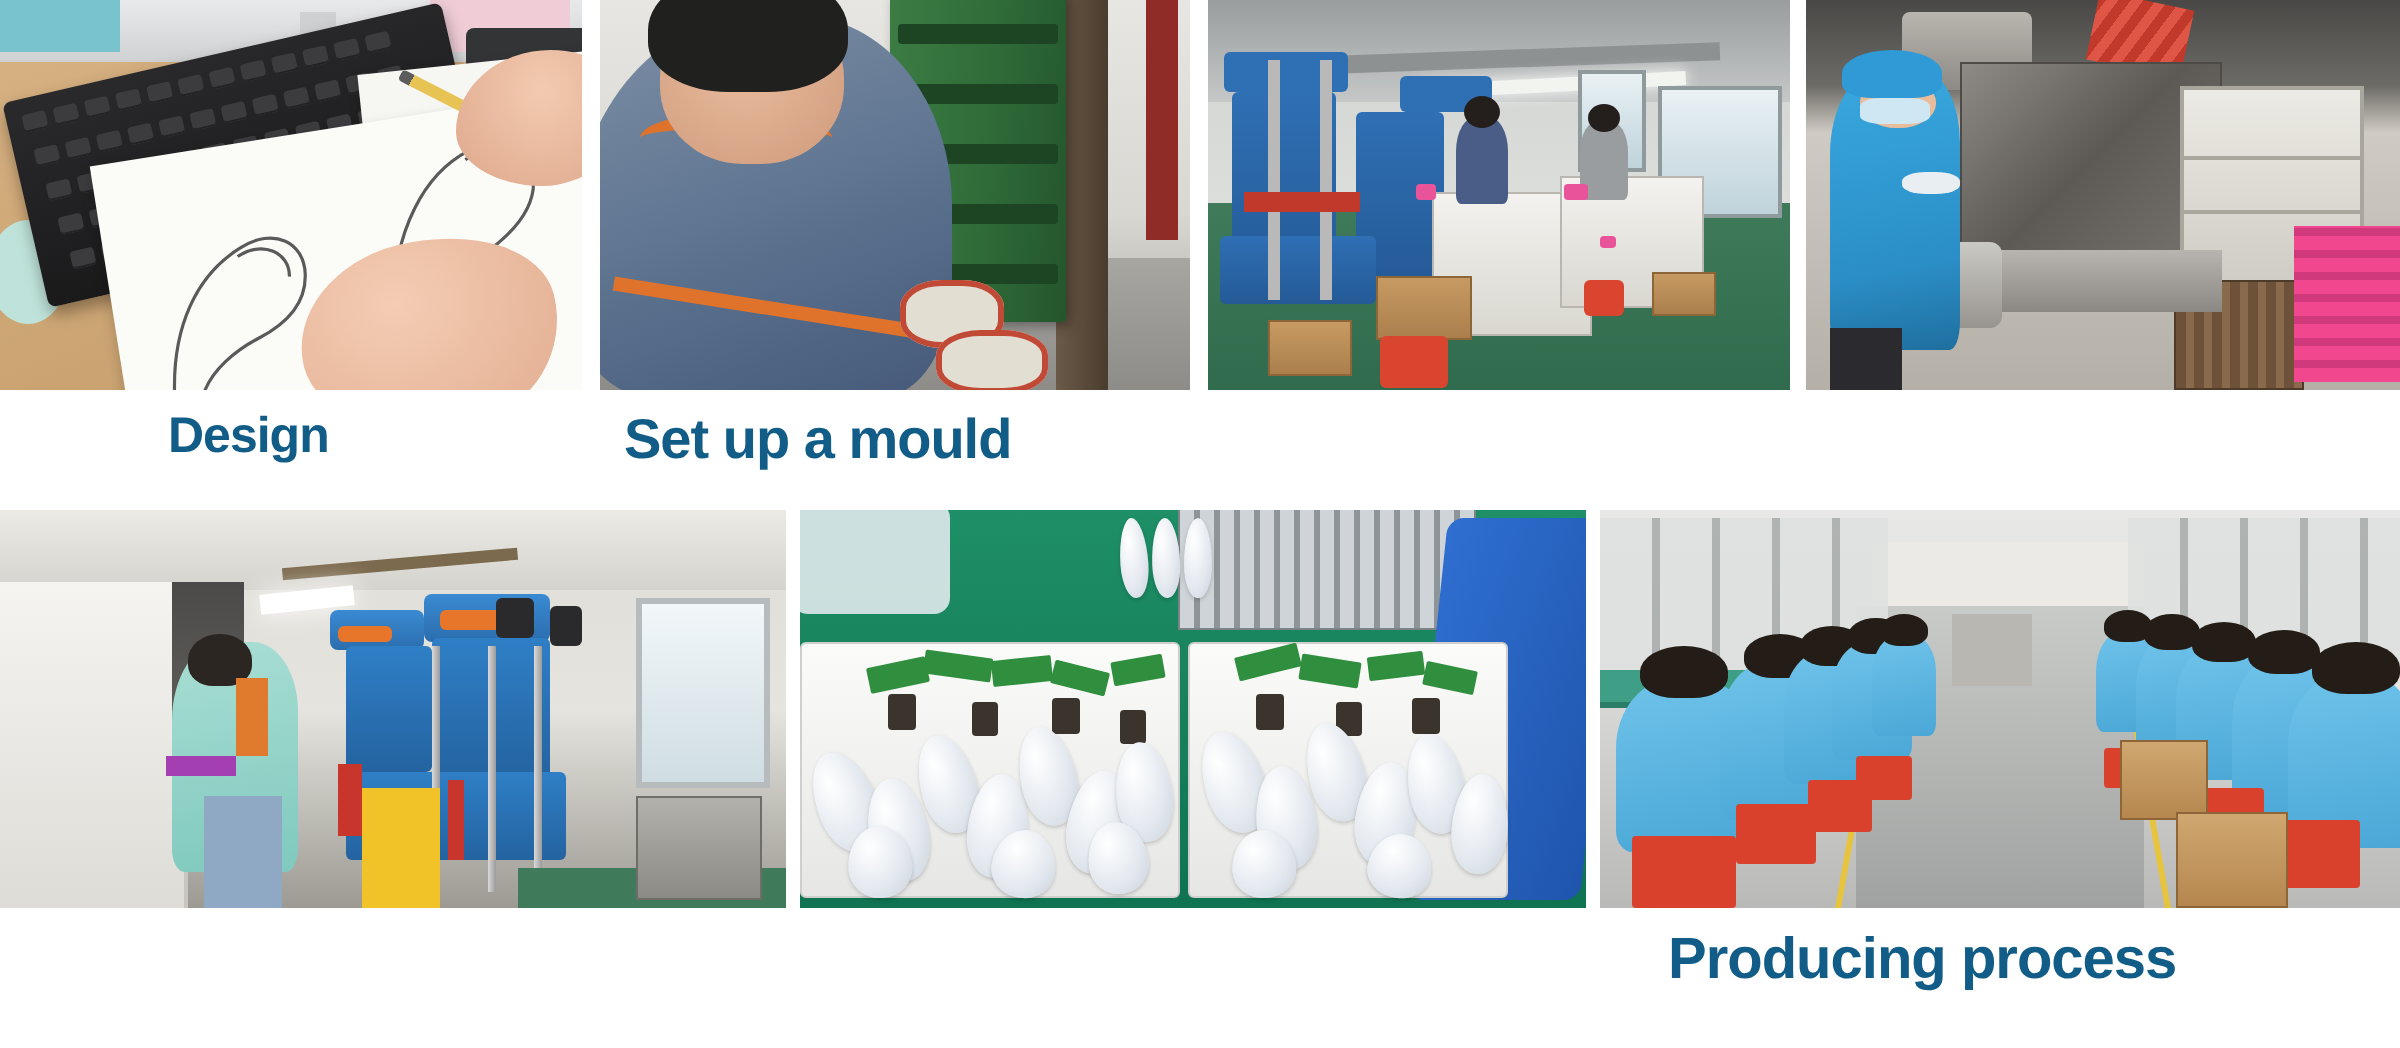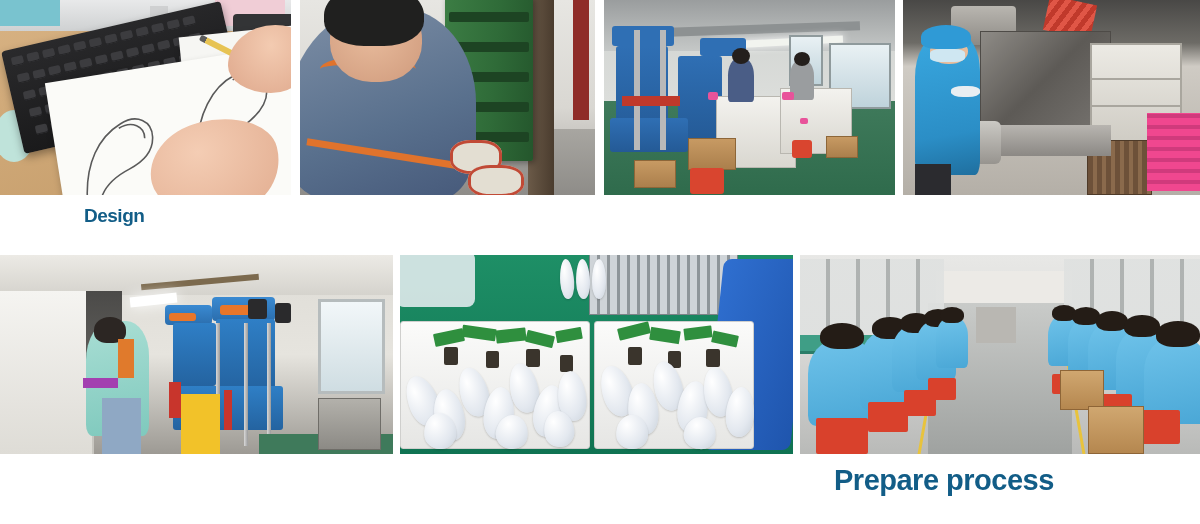--- a/index.html
+++ b/index.html
@@ -329,21 +329,22 @@
       <div class="l pot"></div>
       <div class="l person"></div>
       <div class="l face"></div>
       <div class="l mask"></div>
       <div class="l cap"></div>
       <div class="l" style="left:16%; top:44%; width:10%; height:6%; background:#e8eef2; border-radius:40%;"></div>
       <div class="l" style="left:4%; top:84%; width:12%; height:16%; background:#2b2b2f;"></div>
     </div>
   </div>
 
-  <div class="caption" style="left:84px; top:206px; font-size:19px; color:#125d87;">Design</div>
+  <div class="caption" style="left:84px; top:206px; font-size:25px; color:#125d87;">Design</div>
+  <div class="caption" style="left:312px; top:206px; font-size:28px; color:#125d87;">Set up a mould</div>
 
   <div class="photo p5" style="left:0; top:255px; width:393px; height:199px;">
     <div class="scene">
       <div class="l bg"></div>
       <div class="l ceil"></div>
       <div class="l rail"></div>
       <div class="l lamp"></div>
       <div class="l window"></div>
       <div class="l whiteWall"></div>
       <div class="l darkPanel"></div>
@@ -471,15 +472,15 @@
       <div class="l stool" style="left:63%; top:60%; width:6%; height:10%;"></div>
       <div class="l stool" style="left:69%; top:64%; width:7%; height:12%;"></div>
       <div class="l stool" style="left:74%; top:70%; width:9%; height:14%;"></div>
       <div class="l stool" style="left:84%; top:78%; width:11%; height:17%;"></div>
 
       <div class="l box" style="left:65%; top:58%; width:11%; height:20%;"></div>
       <div class="l box" style="left:72%; top:76%; width:14%; height:24%;"></div>
     </div>
   </div>
 
-  <div class="caption" style="left:834px; top:466px; font-size:29px; color:#125d87;">Prepare process</div>
+  <div class="caption" style="left:834px; top:466px; font-size:29px; color:#125d87;">Producing process</div>
 
 </div>
 
 </body></html>

